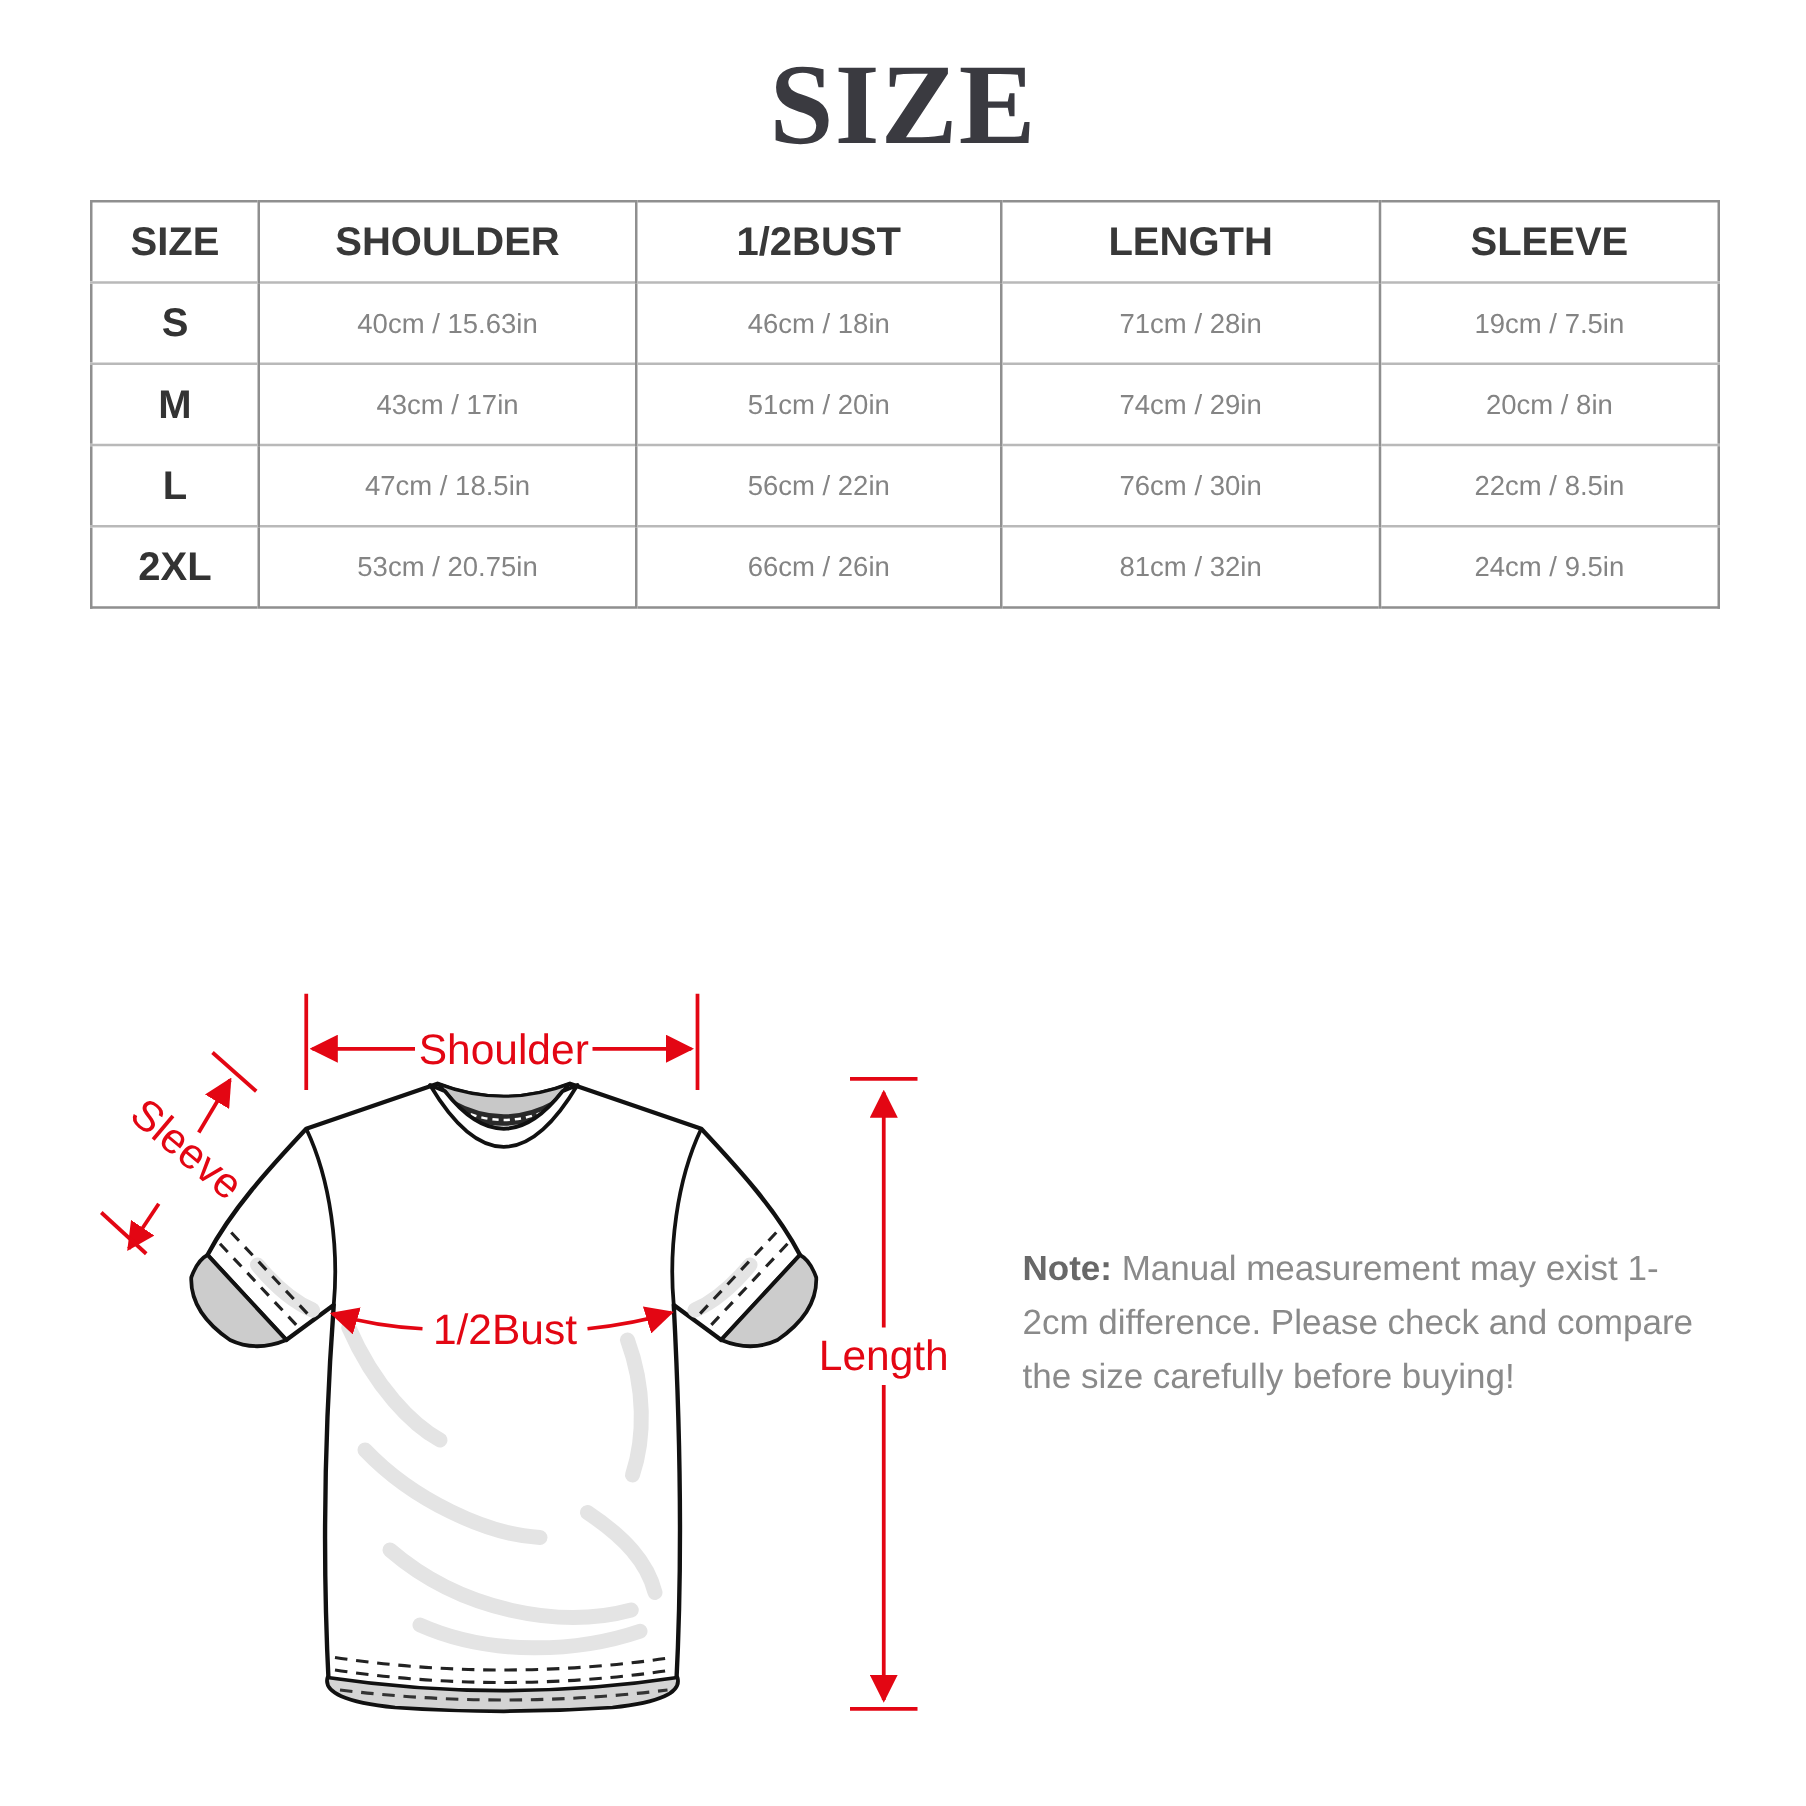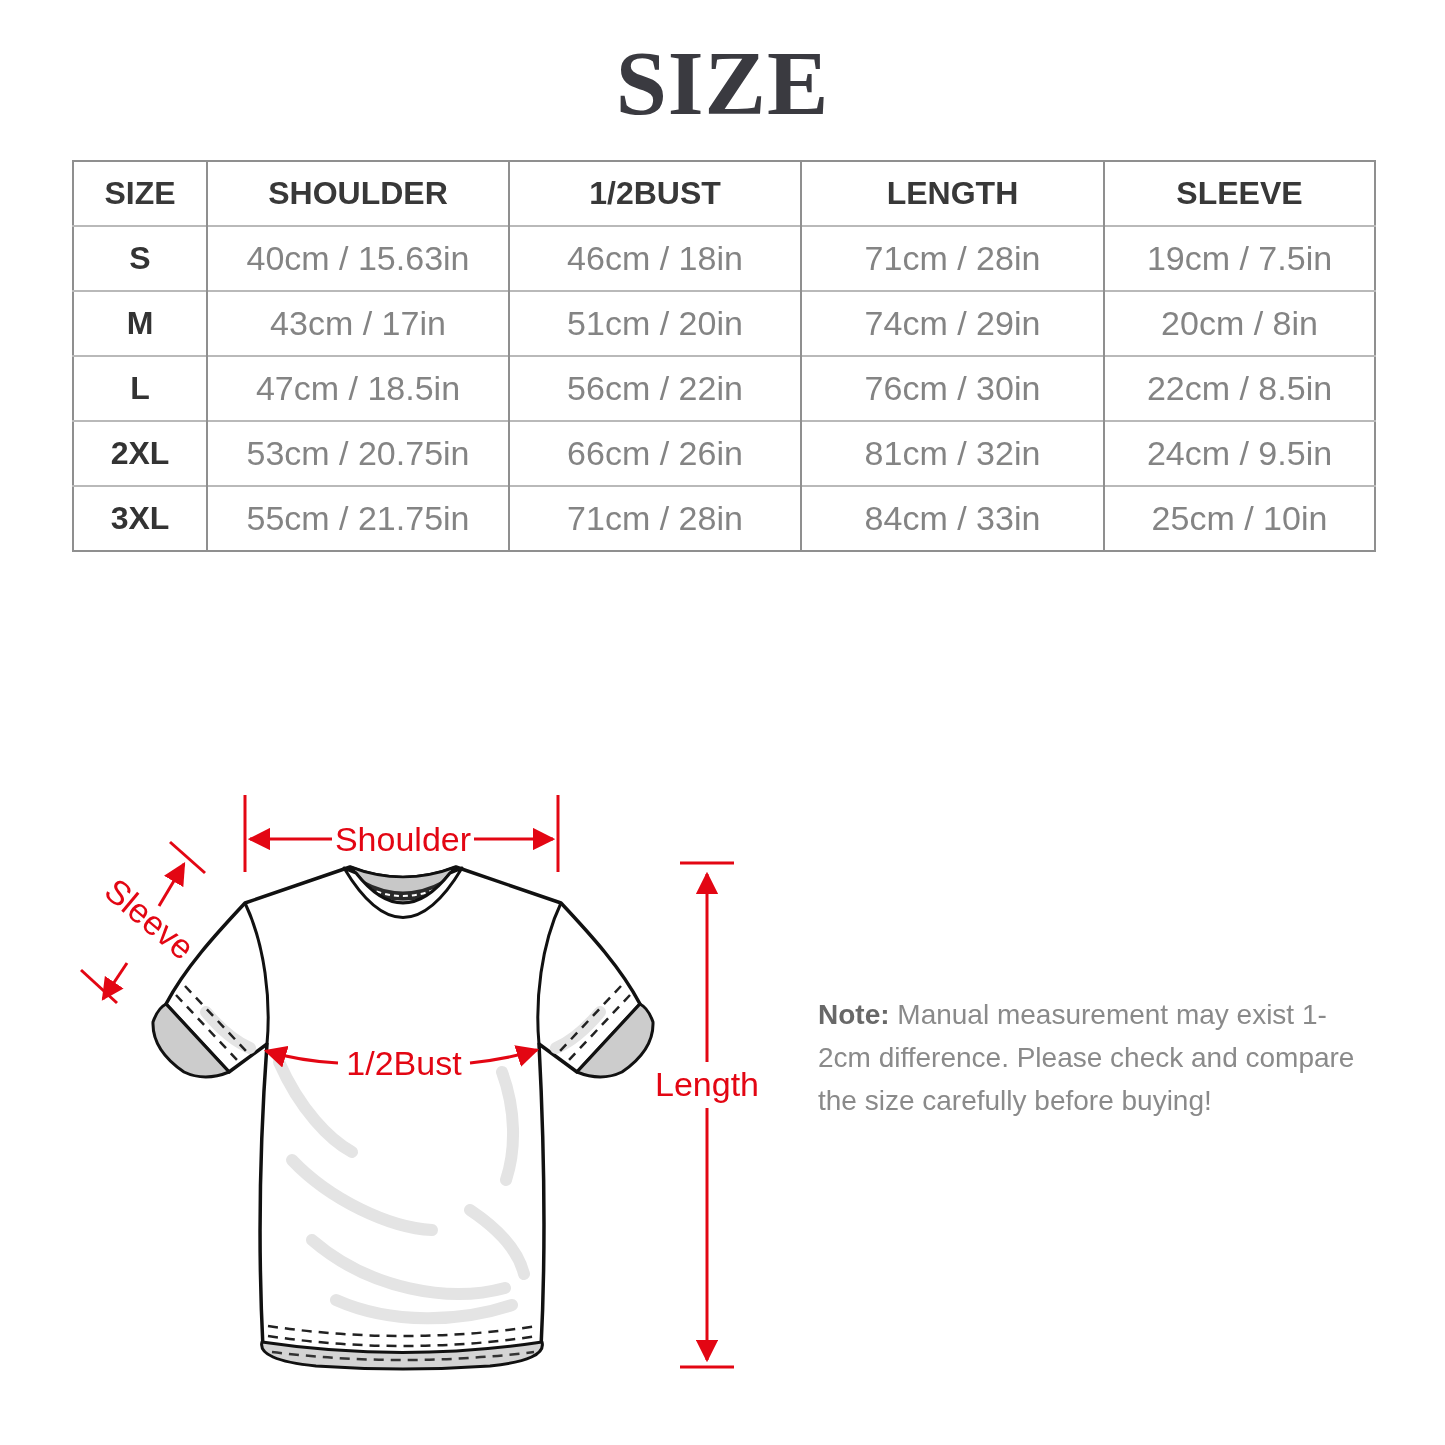--- a/index.html
+++ b/index.html
@@ -6,21 +6,21 @@
   #canvas{position:relative;width:1445px;height:1445px;background:#fff;overflow:hidden;
           font-family:"Liberation Sans",sans-serif;}
   .title{position:absolute;left:0;right:0;top:30px;text-align:center;
          font-family:"Liberation Serif","DejaVu Serif",serif;
          font-weight:bold;font-size:92px;color:#3a3a40;letter-spacing:1px;}
   table.size-table{position:absolute;left:72px;top:160px;width:1302px;
          border-collapse:collapse;table-layout:fixed;border:2px solid #8f8f8f;}
   .size-table th,.size-table td{border-left:2px solid #8f8f8f;border-top:2px solid #b9b9b9;
          text-align:center;vertical-align:middle;height:63px;padding:0;}
   .size-table th{border-top:none;font-size:32px;font-weight:bold;color:#383838;}
-  .size-table td{font-size:34px;color:#848484;}
+  .size-table td{font-size:22px;color:#848484;}
   .size-table td.size-col{font-size:32px;font-weight:bold;color:#333;}
   .size-table th:first-child,.size-table td:first-child{border-left:none;}
   #diagram{position:absolute;left:55px;top:778px;}
   .note{position:absolute;left:818px;top:966px;width:560px;
         font-size:28px;line-height:1.53;color:#8a8a8a;}
   .note b{color:#686868;font-weight:bold;}
   .red-label{font-family:"Liberation Sans",sans-serif;font-size:34px;fill:#e30613;}
 </style>
 </head>
 <body>
@@ -65,27 +65,20 @@
       <td>56cm / 22in</td>
       <td>76cm / 30in</td>
       <td>22cm / 8.5in</td>
     </tr>
     <tr>
       <td class="size-col">2XL</td>
       <td>53cm / 20.75in</td>
       <td>66cm / 26in</td>
       <td>81cm / 32in</td>
       <td>24cm / 9.5in</td>
-    </tr>
-    <tr>
-      <td class="size-col">3XL</td>
-      <td>55cm / 21.75in</td>
-      <td>71cm / 28in</td>
-      <td>84cm / 33in</td>
-      <td>25cm / 10in</td>
     </tr>
   </tbody>
     </table>
 
   <svg id="diagram" width="730" height="667" viewBox="55 778 730 667" xmlns="http://www.w3.org/2000/svg">
     <defs>
       <marker id="arrR" viewBox="0 0 10 10" refX="9" refY="5" markerWidth="7.5" markerHeight="7.5" orient="auto-start-reverse">
         <path d="M0,0 L10,5 L0,10 Z" fill="#e30613"></path>
       </marker>
     </defs>

